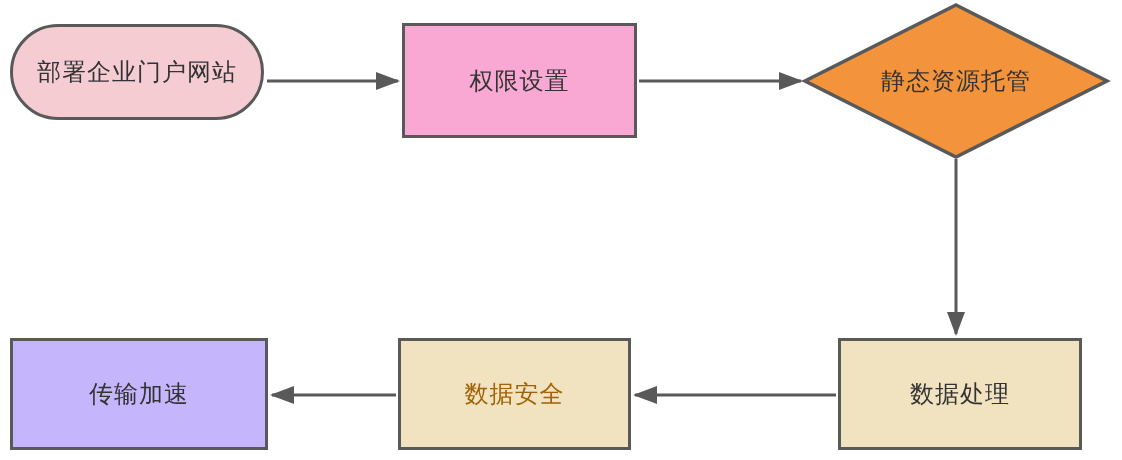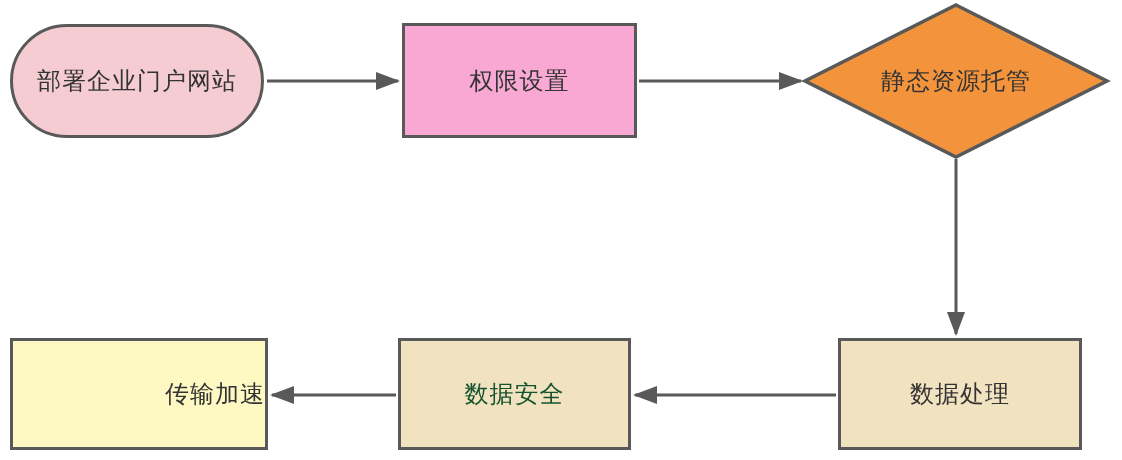--- a/index.html
+++ b/index.html
@@ -25,21 +25,21 @@
     border: 3px solid #595959;
     display: flex;
     align-items: center;
     justify-content: center;
     font-size: 24px;
     color: #333333;
     letter-spacing: 1px;
     text-align: center;
   }
   .node-start {
-    left: 10px;  top: 24px;  width: 254px; height: 114px;
+    left: 10px;  top: 24px;  width: 254px; height: 96px;
     border-radius: 57px;
   }
   .node-permission {
     left: 402px; top: 23px;  width: 235px; height: 115px;
   }
   .node-processing {
     left: 838px; top: 338px; width: 244px; height: 112px;
   }
   .node-security {
     left: 398px; top: 338px; width: 233px; height: 112px;
@@ -93,21 +93,21 @@
   </div>
 
   <div class="diamond-label" style="color: rgb(51, 51, 51);">
     <span>静态资源托管</span>
   </div>
 
   <div class="node node-processing" style="background-color: rgb(241, 226, 192); border-color: rgb(89, 89, 89); color: rgb(51, 51, 51);">
     <span>数据处理</span>
   </div>
 
-  <div class="node node-security" style="background-color: rgb(241, 226, 192); border-color: rgb(89, 89, 89); color: #14532d;">
+  <div class="node node-security" style="background-color: rgb(241, 226, 192); border-color: rgb(89, 89, 89); color: #a16207;">
     <span>数据安全</span>
   </div>
 
-  <div class="node node-transfer" style="background-color: #fef9c3; border-color: rgb(89, 89, 89); color: rgb(51, 51, 51); justify-content: flex-end;">
+  <div class="node node-transfer" style="background-color: #c4b5fd; border-color: rgb(89, 89, 89); color: rgb(51, 51, 51);">
     <span>传输加速</span>
   </div>
 
 </div>
 
 </body></html>

